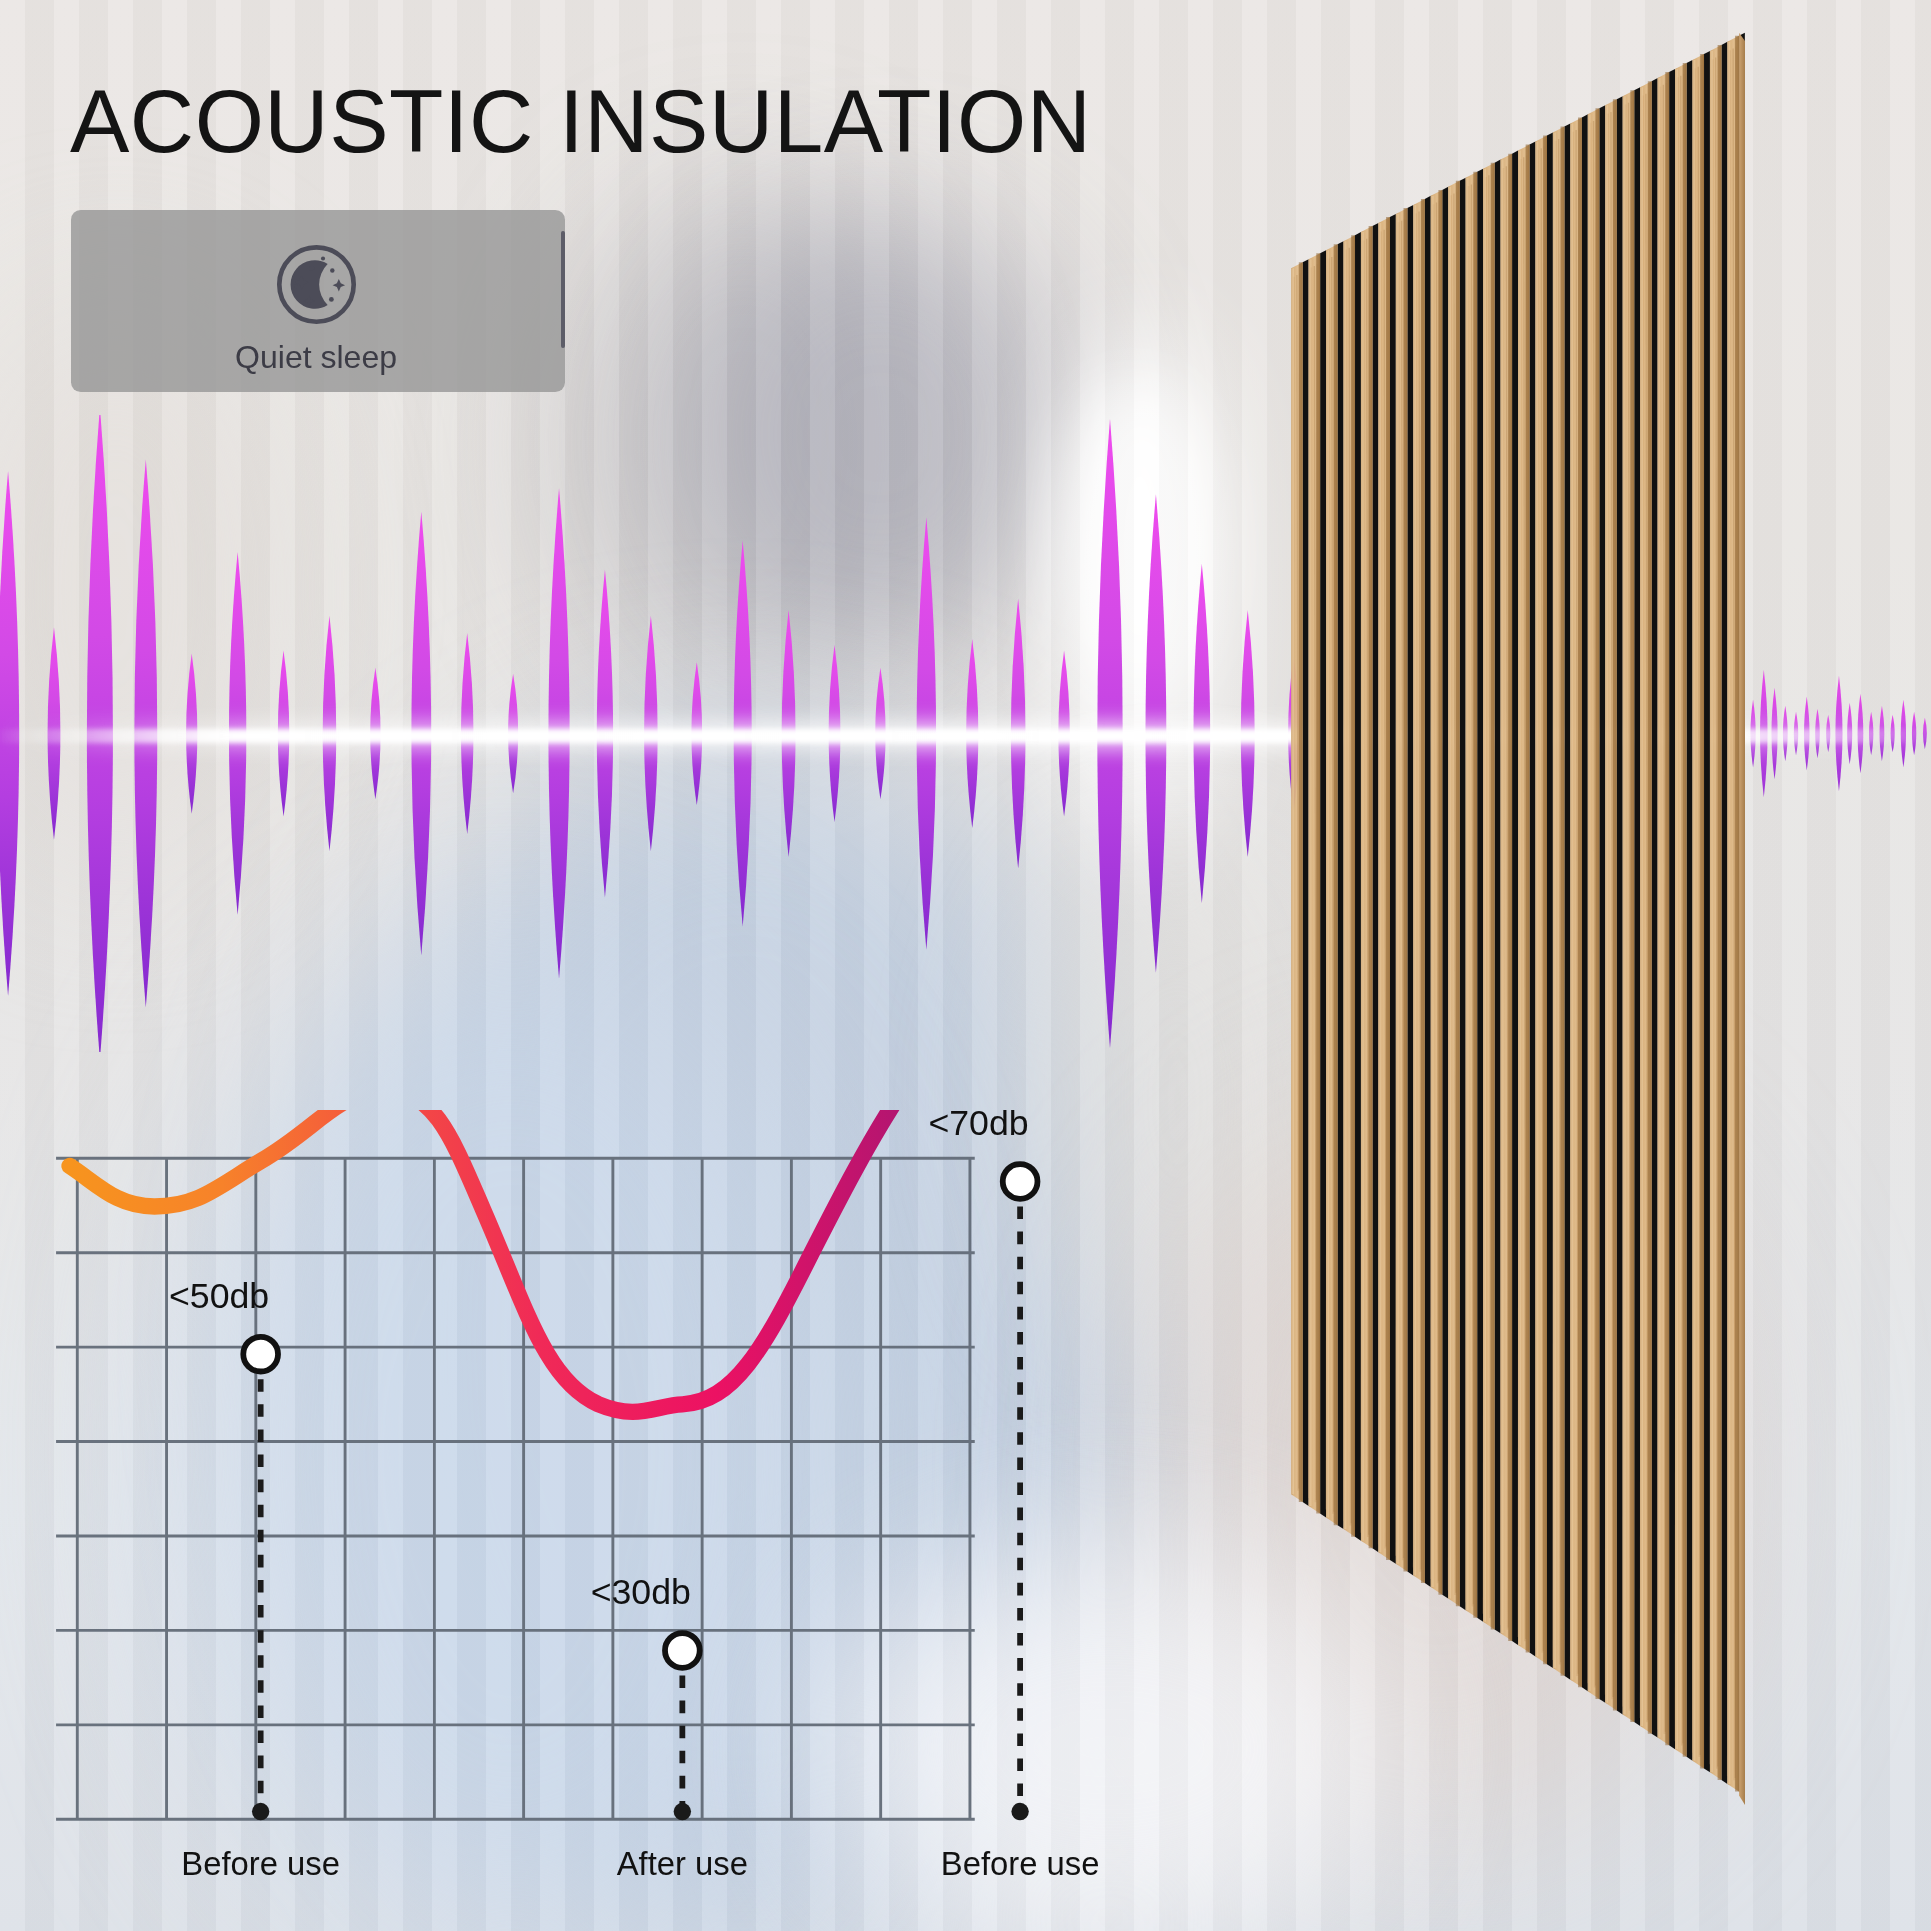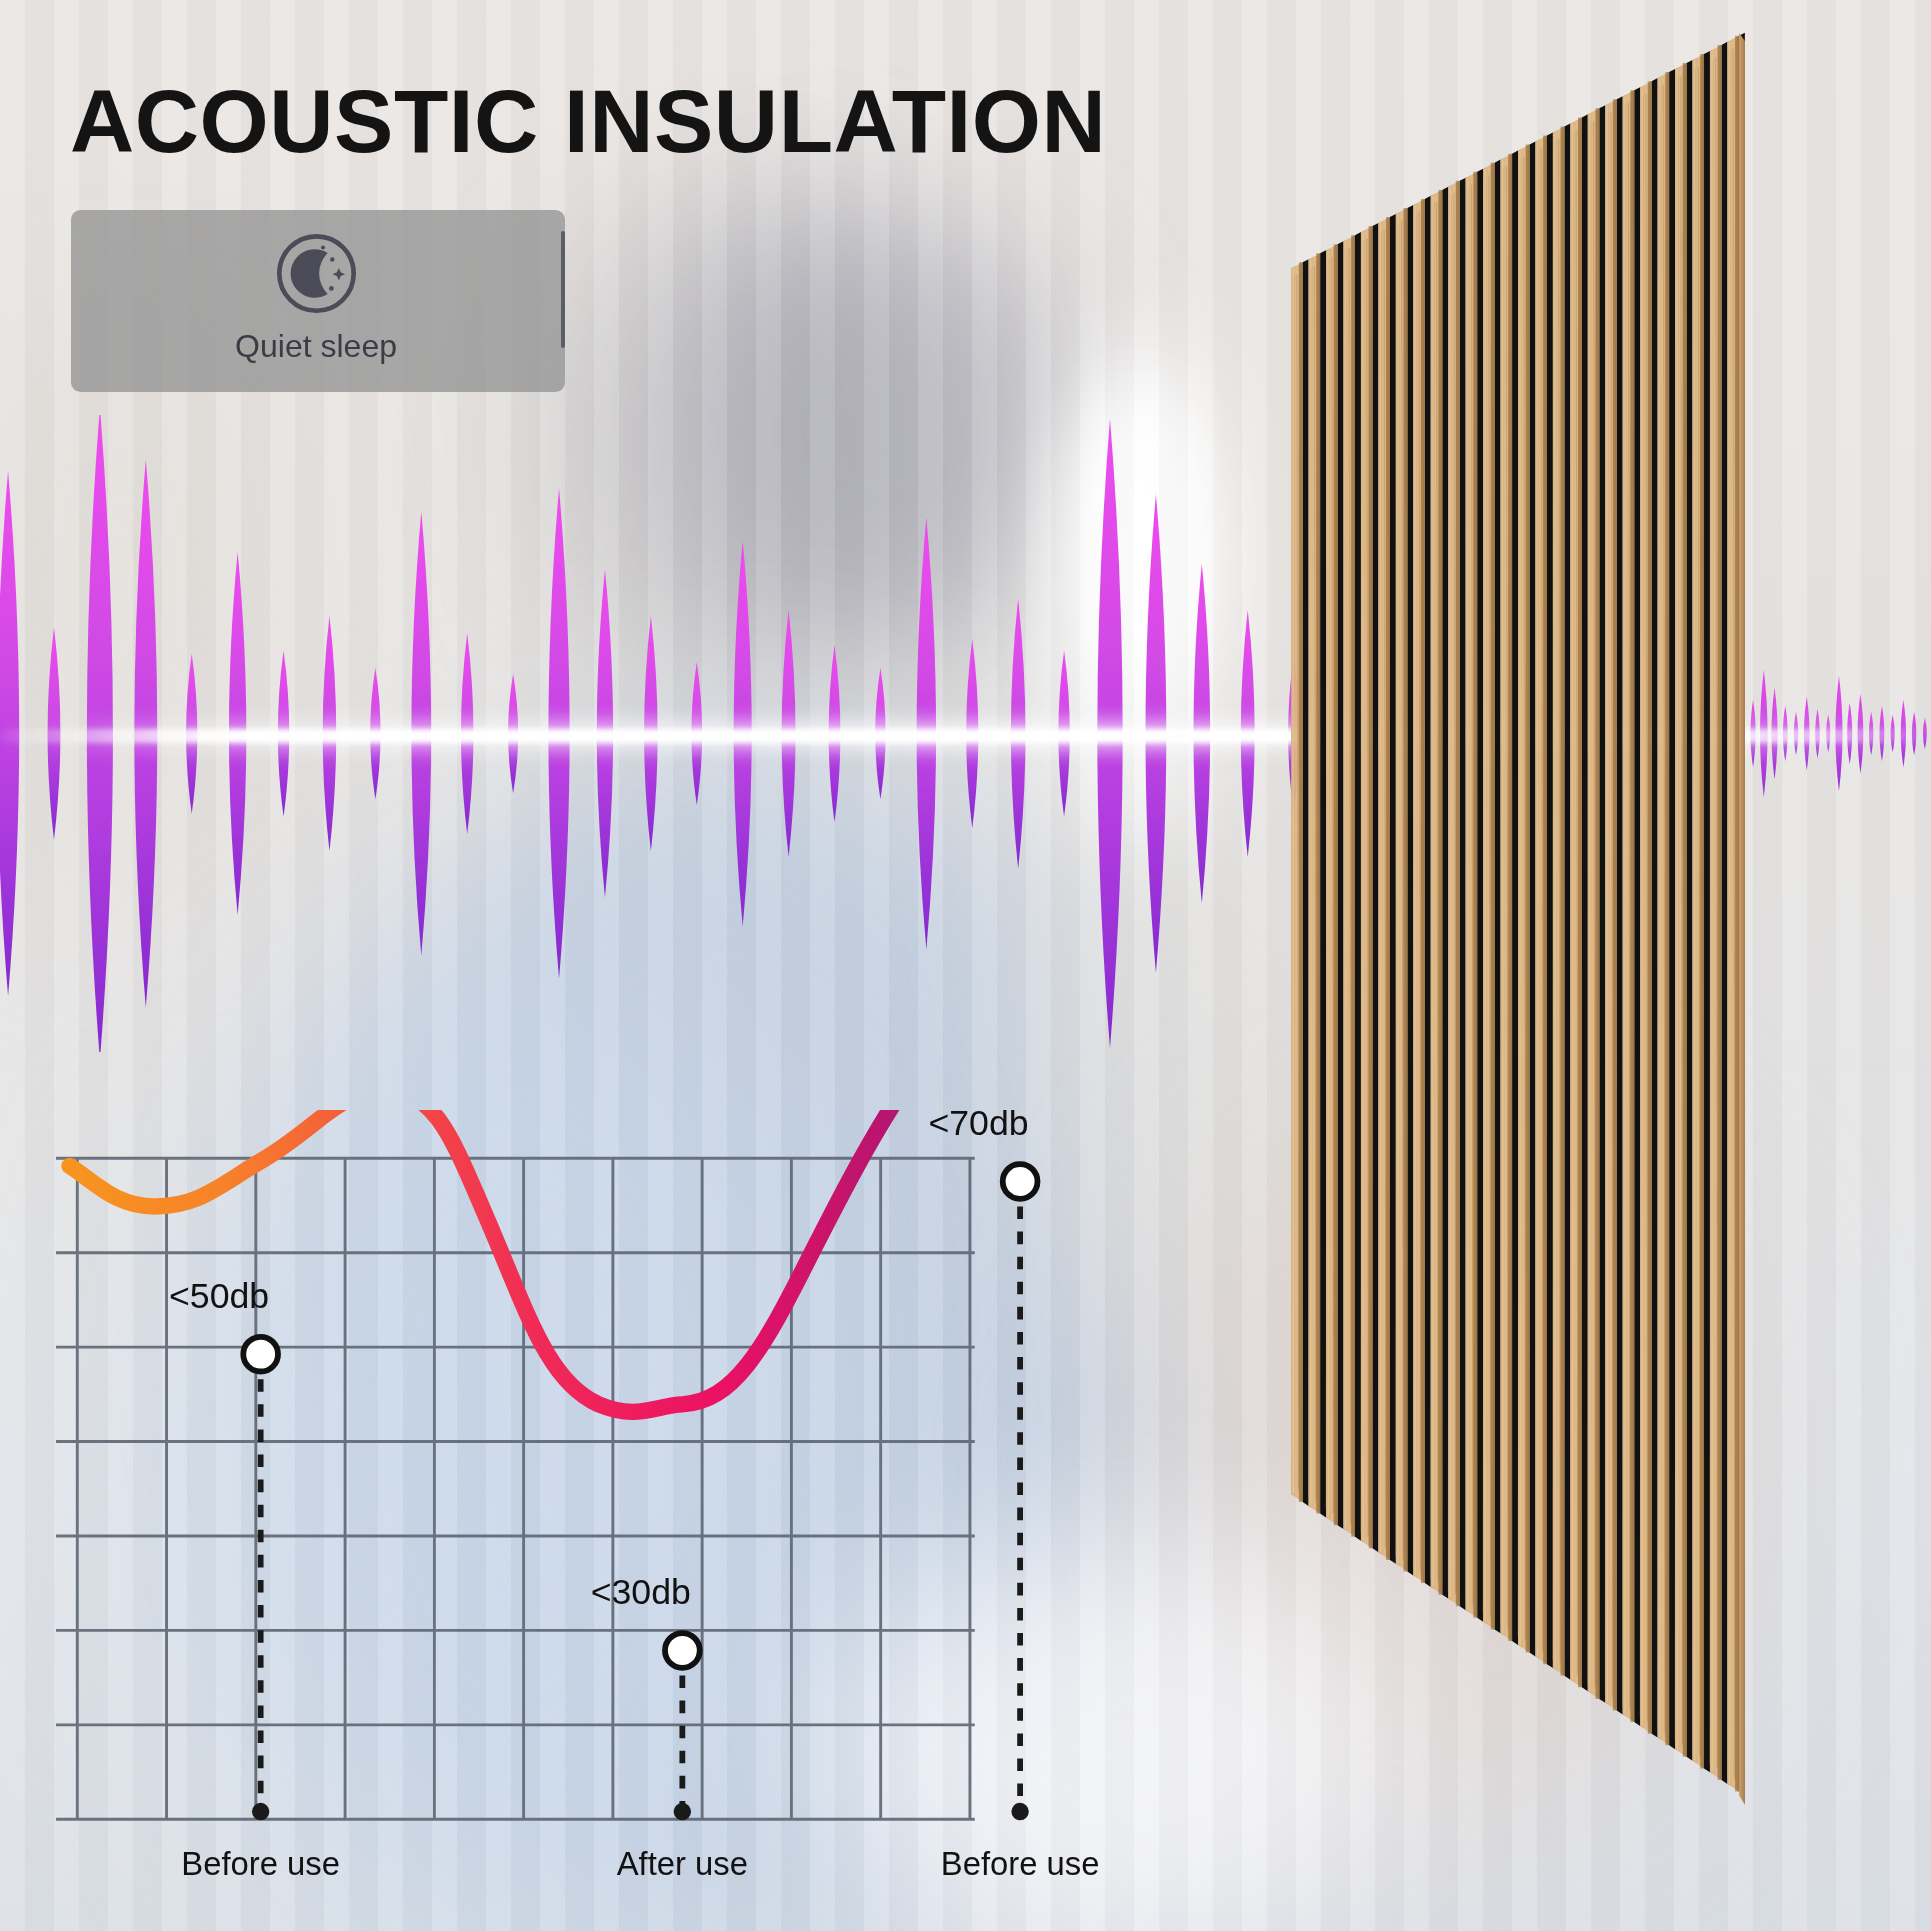--- a/index.html
+++ b/index.html
@@ -24,26 +24,26 @@
   .b-shirt2{left:174px;top:946px;width:676px;height:1014px;background:rgba(198,214,233,.78);filter:blur(97px);}
   .b-mic{left:1052px;top:319px;width:183px;height:541px;background:rgba(255,255,255,.78);filter:blur(46px);}
   .b-mic2{left:1067px;top:386px;width:145px;height:319px;background:rgba(255,255,255,.92);filter:blur(29px);}
   .b-arm{left:1023px;top:850px;width:309px;height:502px;background:rgba(225,222,220,.65);filter:blur(68px);}
   .b-left{left:-58px;top:290px;width:348px;height:599px;background:rgba(222,216,212,.55);filter:blur(77px);}
   .b-warm{left:1139px;top:1110px;width:599px;height:734px;background:rgba(224,205,196,.55);filter:blur(92px);}
   .b-white{left:821px;top:1545px;width:579px;height:406px;background:rgba(248,248,250,.8);filter:blur(77px);}
 
   
   .title{position:absolute;left:70px;top:77px;font-size:89px;line-height:1;
-    font-weight:700;color:#141414;letter-spacing:0.5px;white-space:nowrap;}
+    font-weight:400;color:#141414;letter-spacing:0.5px;white-space:nowrap;}
 
   
   .badge{position:absolute;left:71px;top:210px;width:494px;height:182px;
     background:rgba(150,150,150,.80);border-radius:9.7px;display:flex;align-items:stretch;}
-  .badge-cell{flex:1;display:flex;flex-direction:column;align-items:center;justify-content:flex-start;padding-top:15px;}
+  .badge-cell{flex:1;display:flex;flex-direction:column;align-items:center;justify-content:flex-start;padding-top:26px;}
   .badge-div{width:3.9px;background:#5d5d68;margin:21px 0 44px;border-radius:1.9px;}
   .badge-ico{height:97px;display:flex;align-items:center;justify-content:center;}
   .badge-lbl{font-size:32px;color:#3c3c46;margin-top:5.8px;white-space:nowrap;}
 
   
   .wave{position:absolute;left:0;top:415px;width:1931px;height:637px;}
   .wave svg{display:block;}
   .wave-beam{position:absolute;left:0;top:729px;width:1931px;height:13.5px;
     background:linear-gradient(90deg,rgba(255,255,255,.05),rgba(255,255,255,.98) 12%,#fff 50%,rgba(255,255,255,.98) 88%,rgba(255,255,255,.05));
     filter:blur(2.9px);}

